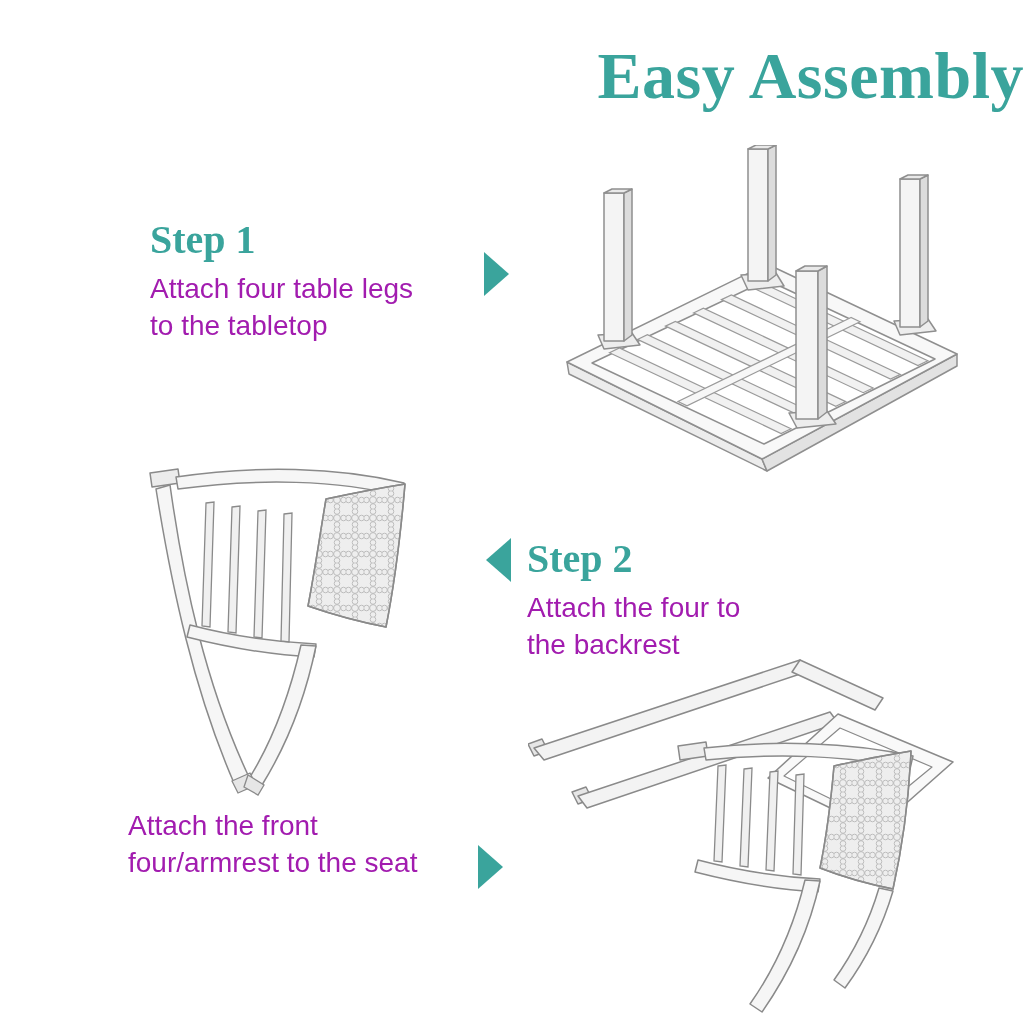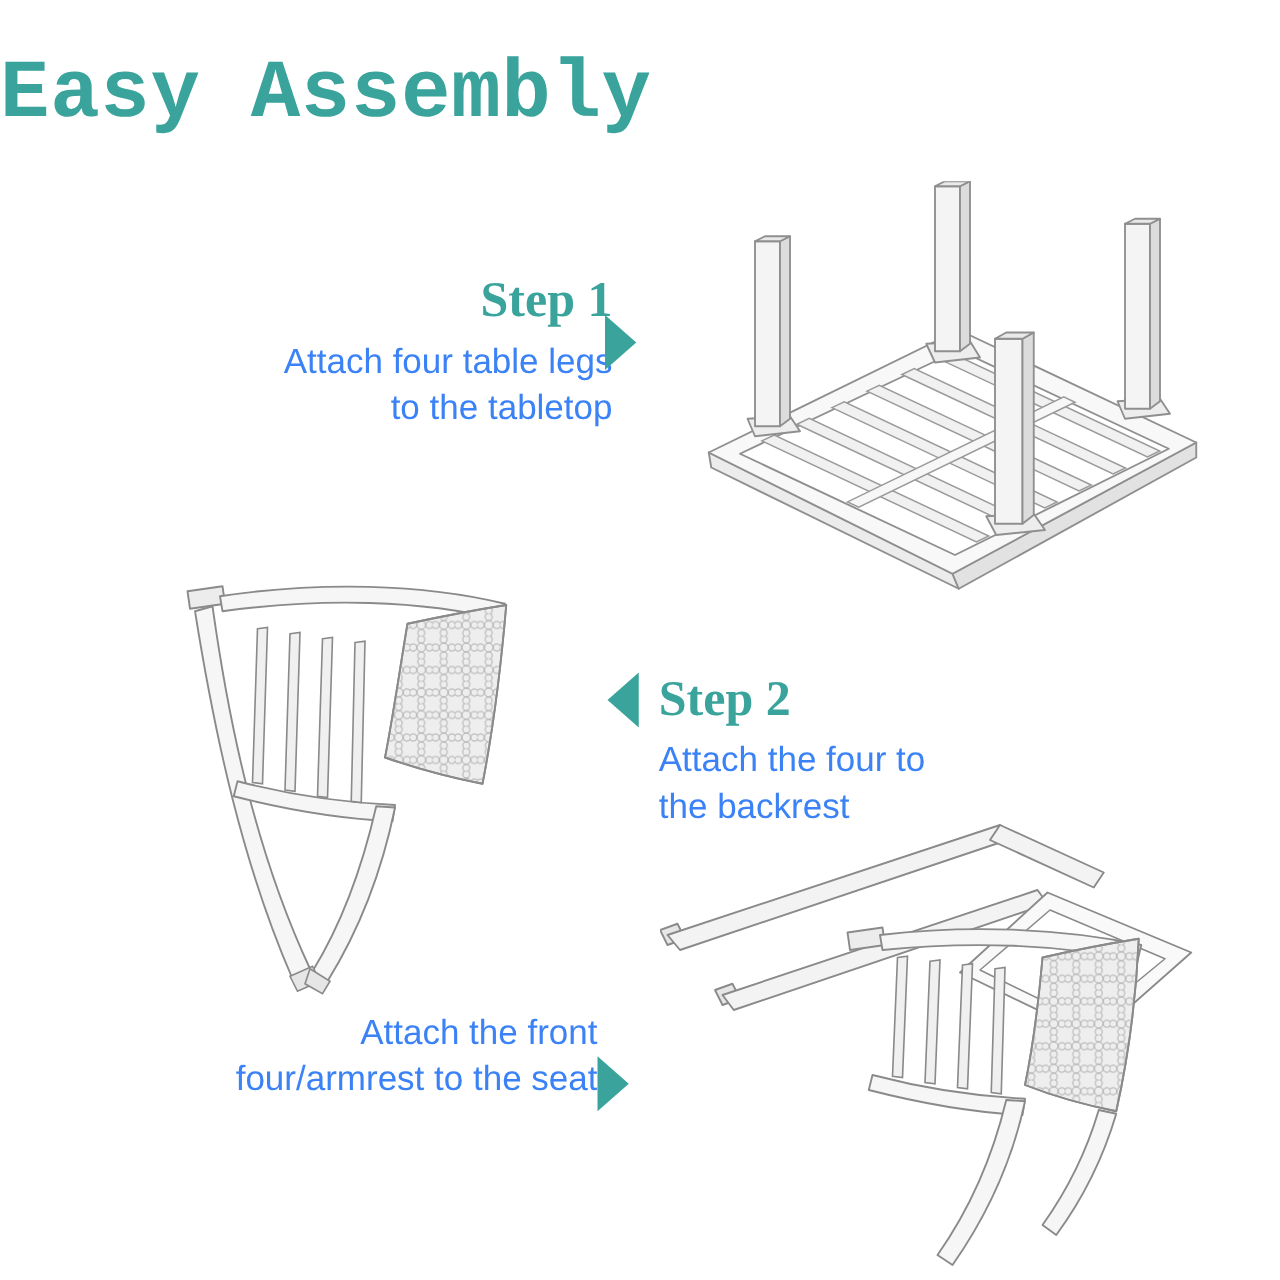--- a/index.html
+++ b/index.html
@@ -5,39 +5,39 @@
   * { margin:0; padding:0; box-sizing:border-box; }
   html,body { width:1024px; height:1024px; }
   body {
     background:#ffffff;
     font-family:"Liberation Sans", sans-serif;
     position:relative;
     overflow:hidden;
   }
   .title {
     position:absolute; top:38px; left:0; width:100%;
-    text-align:left;
-    font-family:Liberation Mono, monospace;
+    text-align:right;
+    font-family:Liberation Serif, serif;
     font-weight:700;
     font-size:66px;
     color:#3aa49c;
     letter-spacing:0.5px;
   }
   .block { position:absolute; }
-  .block.center { text-align:right; }
+  .block.center { text-align:left; }
   .step-label {
     font-family:"Liberation Serif", serif;
     font-weight:700;
     font-size:40px;
     color:#3aa49c;
     margin-bottom:8px;
   }
   .step-desc {
     font-size:28px;
-    color:#3b82f6;
+    color:#a21caf;
     line-height:1.32;
     white-space:pre-line;
   }
   .arrow {
     position:absolute; width:0; height:0;
     border-top:22px solid transparent;
     border-bottom:22px solid transparent;
   }
   .arrow.right { border-left:25px solid #3aa49c; }
   .arrow.left  { border-right:25px solid #3aa49c; }

